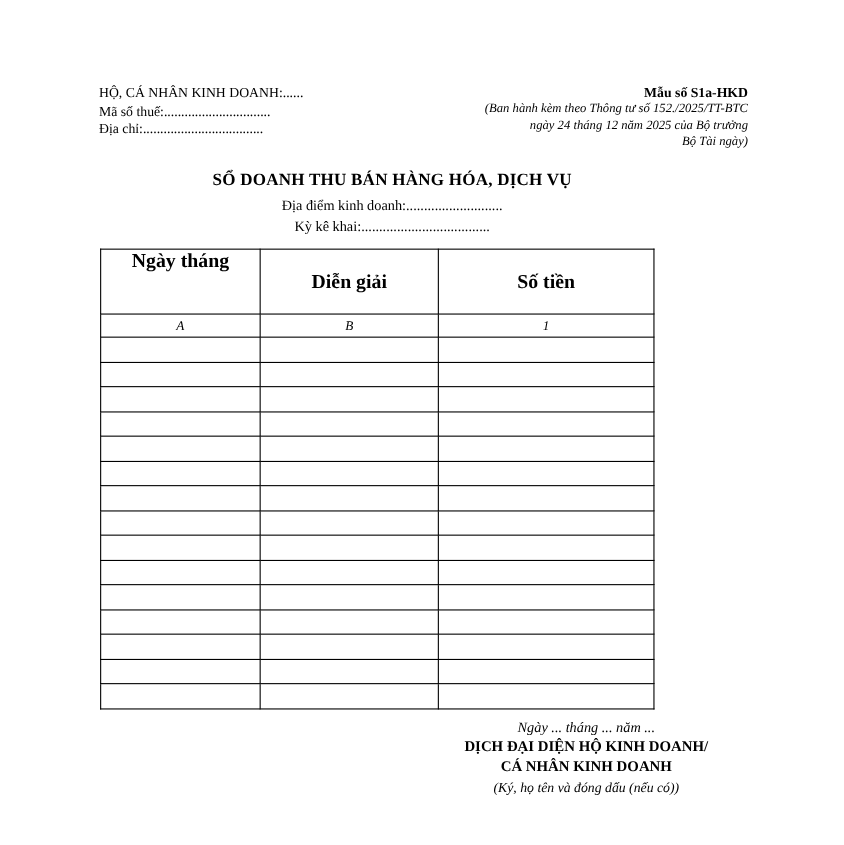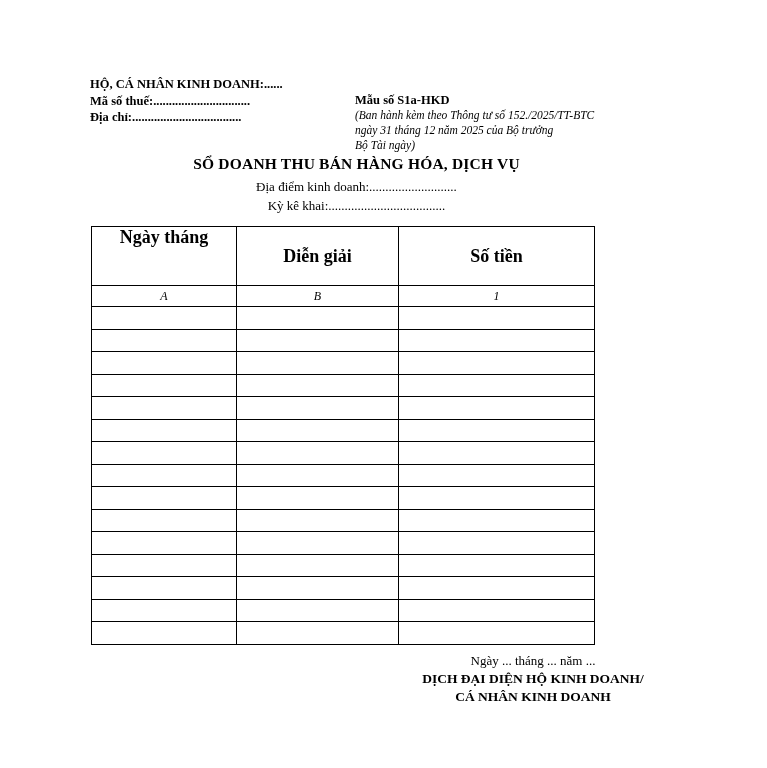--- a/index.html
+++ b/index.html
@@ -30,30 +30,30 @@
     height: 68px;
   }
   .hdr-left {
     position: absolute;
     left: 90px;
     top: 0;
     width: 300px;
   }
   .hdr-left div {
     font-size: 12.5px;
-    font-weight: bold;
+    font-weight: normal;
     line-height: 16.5px;
     white-space: nowrap;
   }
   .hdr-right {
     position: absolute;
     left: 355px;
-    top: 16px;
+    top: 0;
     width: 325px;
-    text-align: left;
+    text-align: right;
   }
   .hdr-form-no {
     font-size: 12.5px;
     font-weight: bold;
     line-height: 16px;
   }
   .hdr-circular {
     font-size: 11.5px;
     font-style: italic;
     line-height: 15px;
@@ -126,20 +126,21 @@
   
   .footer {
     position: absolute;
     top: 652px;
     left: 383px;
     width: 300px;
     text-align: center;
   }
   .f-date {
     font-size: 13px;
+    font-style: italic;
     line-height: 18px;
   }
   .f-role {
     font-size: 13.5px;
     font-weight: bold;
     line-height: 18px;
     white-space: nowrap;
   }
   .f-note {
     font-size: 12.5px;
@@ -157,21 +158,21 @@
 
     <div class="hdr-left">
       <div>HỘ, CÁ NHÂN KINH DOANH:......</div>
       <div>Mã số thuế:...............................</div>
       <div>Địa chỉ:...................................</div>
     </div>
 
     <div class="hdr-right">
       <div class="hdr-form-no">Mẫu số S1a-HKD</div>
       <div class="hdr-circular">(Ban hành kèm theo Thông tư số 152./2025/TT-BTC</div>
-      <div class="hdr-circular">ngày 31 tháng 12 năm 2025 của Bộ trưởng</div>
+      <div class="hdr-circular">ngày 24 tháng 12 năm 2025 của Bộ trưởng</div>
       <div class="hdr-circular">Bộ Tài ngày)</div>
     </div>
 
   </div>
 
   <div class="title-block">
     <div class="doc-title">SỔ DOANH THU BÁN HÀNG HÓA, DỊCH VỤ</div>
     <div class="subtitle-wrap">
       <div class="subtitle">Địa điểm kinh doanh:...........................</div>
       <div class="subtitle">Kỳ kê khai:....................................</div>
@@ -272,15 +273,16 @@
           <td></td>
           <td></td>
         </tr>
       </tbody>
   </table>
 
   <div class="footer">
     <div class="f-date">Ngày ... tháng ... năm ...</div>
     <div class="f-role">DỊCH ĐẠI DIỆN HỘ KINH DOANH/</div>
     <div class="f-role">CÁ NHÂN KINH DOANH</div>
+    <div class="f-note">(Ký, họ tên và đóng dấu (nếu có))</div>
   </div>
 
 </div>
 
 </body></html>

